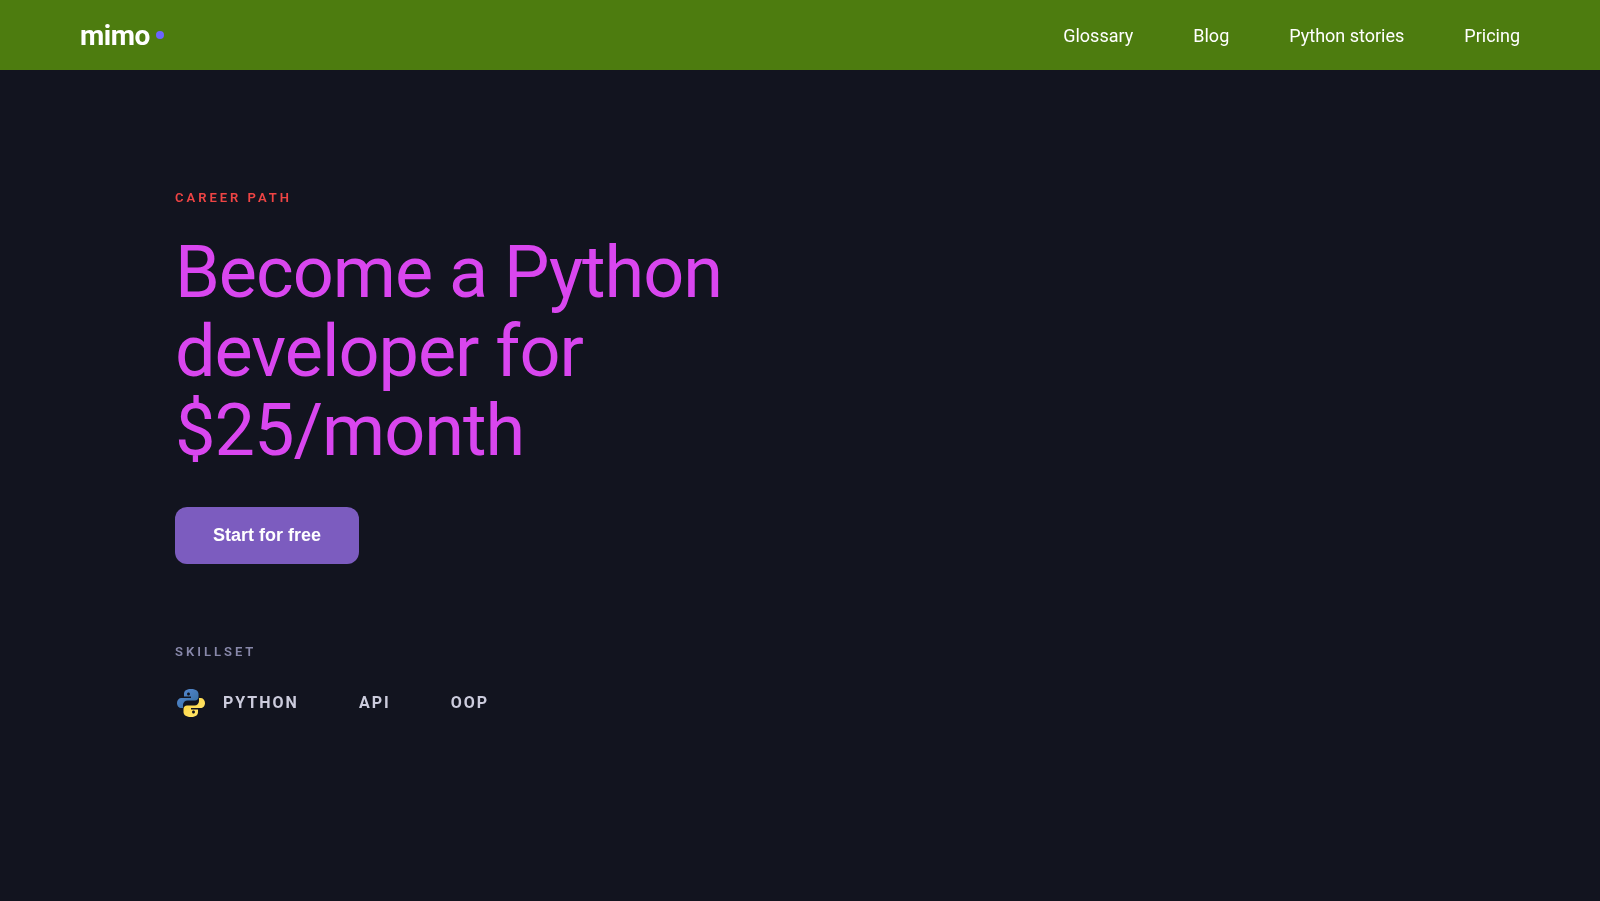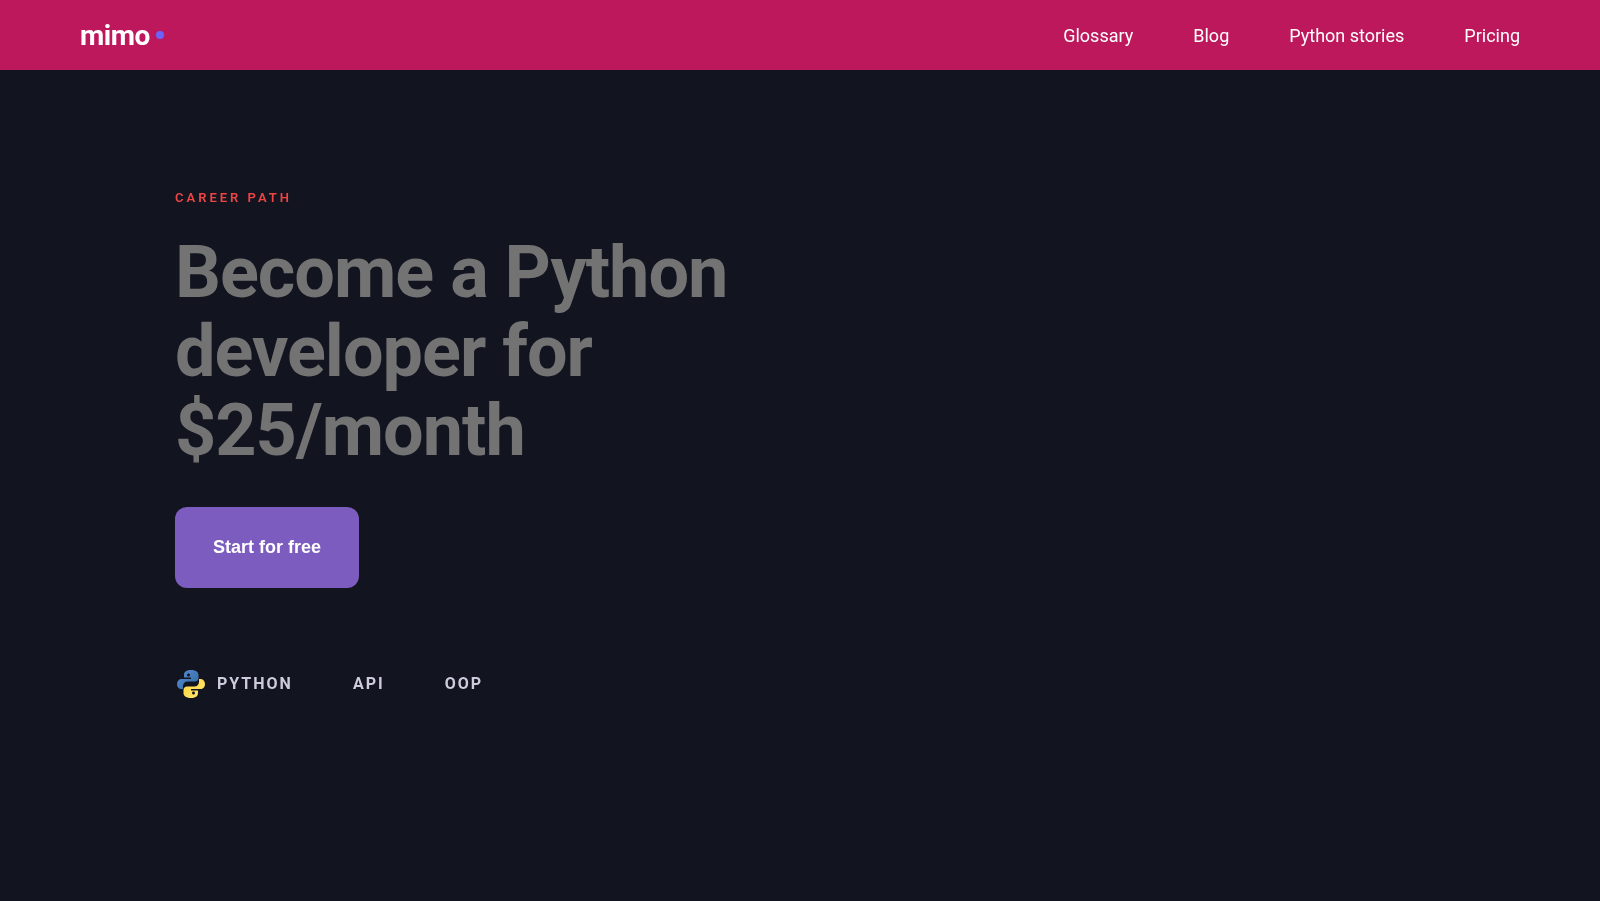--- a/index.html
+++ b/index.html
@@ -16,21 +16,21 @@
       width: 1600px;
     }
 
     
     header {
       display: flex;
       align-items: center;
       justify-content: space-between;
       padding: 0 80px;
       height: 70px;
-      background-color: #be185d;
+      background-color: #4d7c0f;
     }
 
     .logo {
       display: flex;
       align-items: center;
       gap: 4px;
     }
 
     .logo-text {
       font-size: 28px;
@@ -72,43 +72,43 @@
       font-size: 13px;
       font-weight: 600;
       letter-spacing: 3px;
       color: #ef4444;
       text-transform: uppercase;
       margin-bottom: 28px;
     }
 
     .hero-title {
       font-size: 72px;
-      font-weight: 700;
+      font-weight: 400;
       line-height: 1.1;
-      color: #737373;
+      color: #d946ef;
       max-width: 760px;
       margin-bottom: 36px;
       letter-spacing: -1px;
     }
 
     .hero-description {
       font-size: 20px;
       line-height: 1.6;
       color: #9999bb;
       max-width: 780px;
       margin-bottom: 52px;
     }
 
     .cta-button {
       display: inline-block;
       background-color: #7c5cbf;
       color: #ffffff;
       font-size: 18px;
       font-weight: 700;
-      padding: 30px 38px;
+      padding: 18px 38px;
       border-radius: 12px;
       border: none;
       cursor: pointer;
       text-decoration: none;
       transition: background-color 0.2s;
     }
 
     
     .skillset-section {
       margin-top: 80px;
@@ -125,21 +125,21 @@
 
     .skills-list {
       display: flex;
       align-items: center;
       gap: 60px;
     }
 
     .skill-item {
       display: flex;
       align-items: center;
-      gap: 10px;
+      gap: 16px;
     }
 
     .skill-name {
       font-size: 16px;
       font-weight: 700;
       letter-spacing: 2px;
       color: #ccccdd;
       text-transform: uppercase;
     }
 
@@ -165,20 +165,21 @@
   </nav>
 </header>
 
 <main>
   <div class="career-path-label">CAREER PATH</div>
   <h1 class="hero-title">Become a Python developer for $25/month</h1>
   <button class="cta-button">Start for free</button>
 
   
   <div class="skillset-section">
+    <div class="skillset-label">SKILLSET</div>
     <div class="skills-list">
 
       <div class="skill-item">
         <svg class="python-icon" viewBox="0 0 32 32" xmlns="http://www.w3.org/2000/svg">
 
           <defs>
             <linearGradient id="pyBlue" x1="0%" y1="0%" x2="100%" y2="100%">
               <stop offset="0%" style="stop-color:#5b8dd9"></stop>
               <stop offset="100%" style="stop-color:#306998"></stop>
             </linearGradient>

